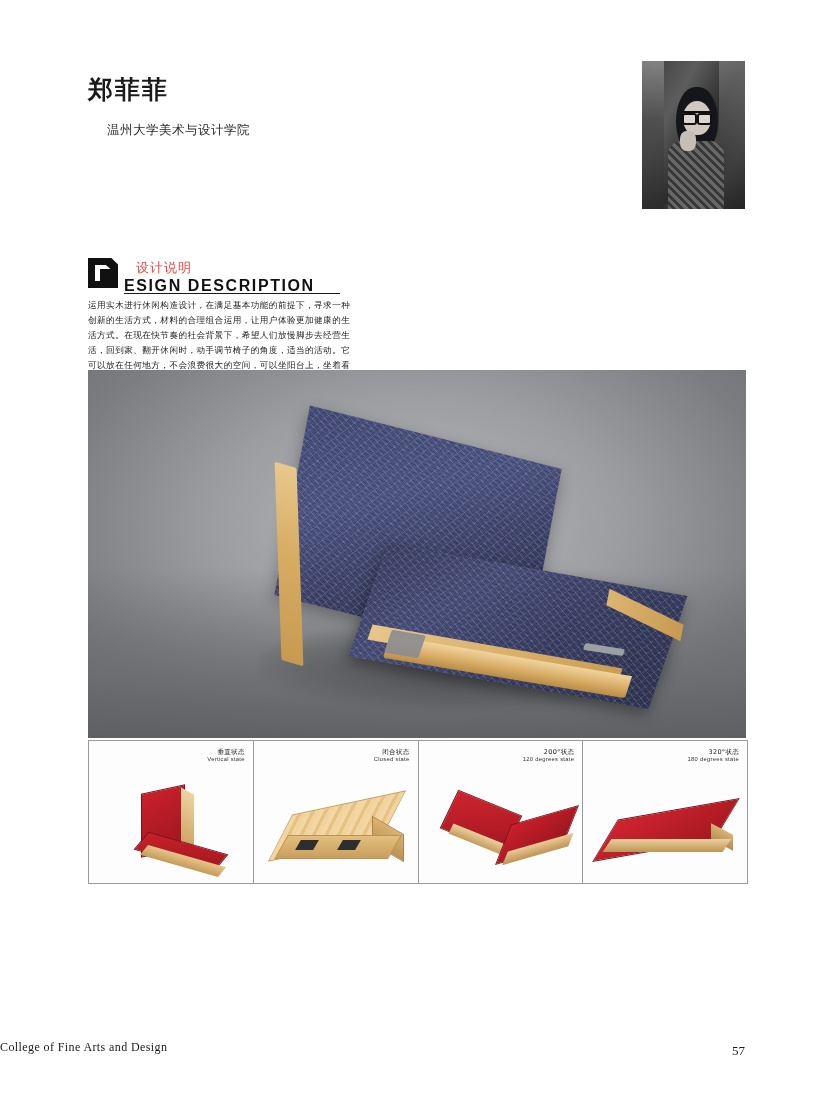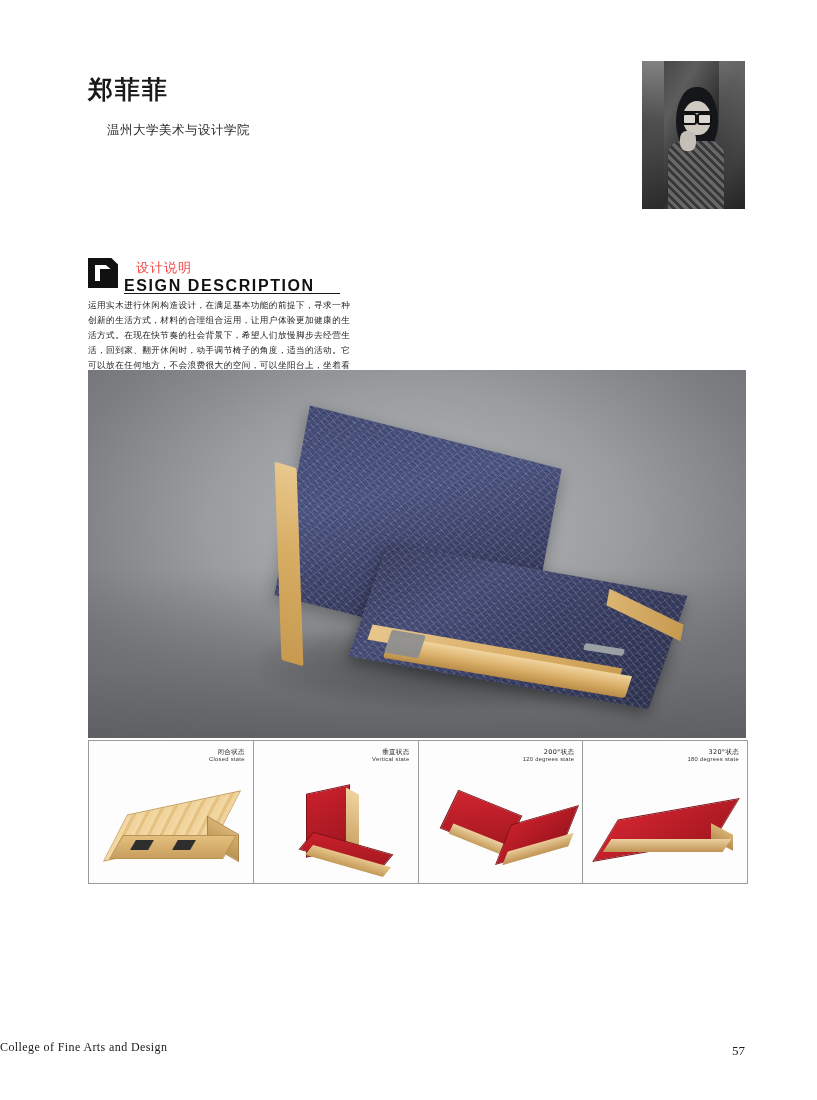--- a/index.html
+++ b/index.html
@@ -543,47 +543,47 @@
       </div>
     <div class="seat-edge-right"></div>
     <div class="seat-edge-left"></div>
     <div class="wood-front"></div>
     <div class="hinge"></div>
     <div class="handle"></div>
   </div>
 
   <div class="strip">
 
+    <div class="state s2">
+      <div class="cap">
+        <span class="cn">垂直状态</span>
+        <span class="en">Vertical state</span>
+      </div>
+      <div class="art">
+        <div class="vback"></div>
+        <div class="vbackwood"></div>
+        <div class="vseat"></div>
+        <div class="vseatwood"></div>
+      </div>
+    </div>
+
     <div class="state s1">
       <div class="cap">
         <span class="cn">闭合状态</span>
         <span class="en">Closed state</span>
       </div>
       <div class="art">
         <div class="slab"></div>
         <div class="side"></div>
         <div class="front"></div>
         <div class="slot a"></div>
         <div class="slot b"></div>
       </div>
     </div>
 
-    <div class="state s2">
-      <div class="cap">
-        <span class="cn">垂直状态</span>
-        <span class="en">Vertical state</span>
-      </div>
-      <div class="art">
-        <div class="vback"></div>
-        <div class="vbackwood"></div>
-        <div class="vseat"></div>
-        <div class="vseatwood"></div>
-      </div>
-    </div>
-
     <div class="state s3">
       <div class="cap">
         <span class="cn">200°状态</span>
         <span class="en">120 degrees state</span>
       </div>
       <div class="art">
         <div class="p1"></div>
         <div class="w1"></div>
         <div class="p2"></div>
         <div class="w2"></div>

